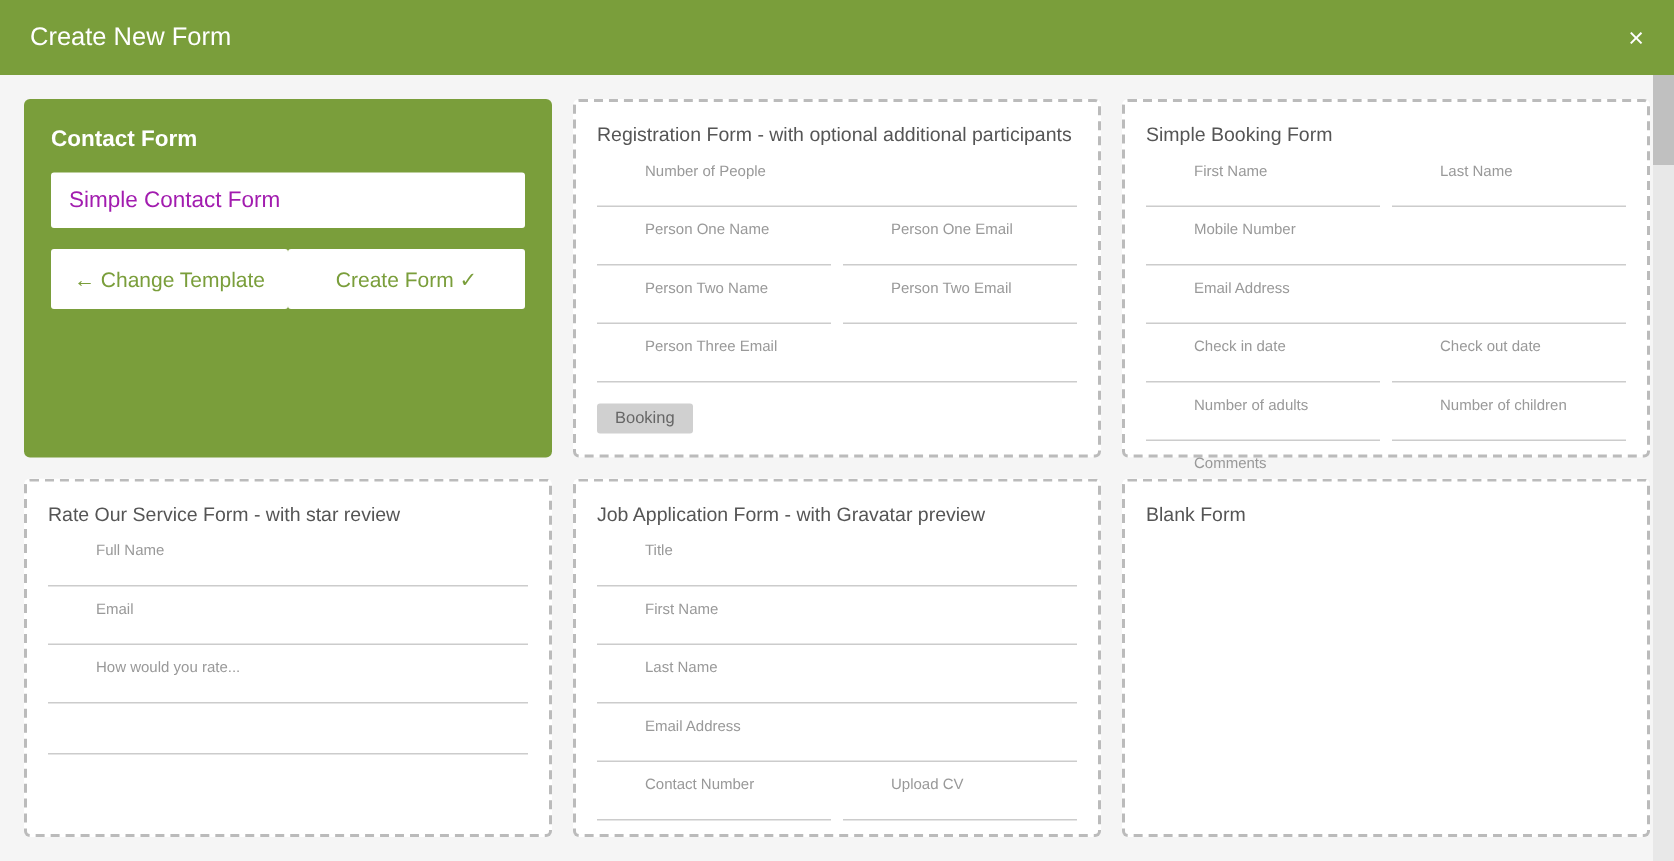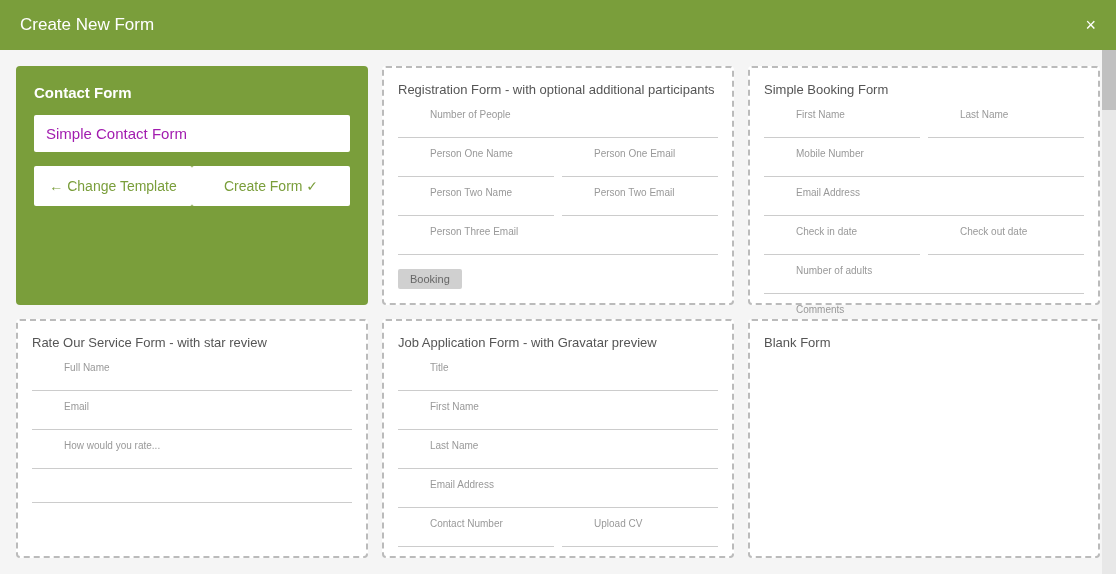--- a/index.html
+++ b/index.html
@@ -267,20 +267,24 @@
         <div class="mock-field-group">
           <div class="mock-field-label">Check out date</div>
           <div class="mock-field"></div>
         </div>
       </div>
       <div class="mock-row">
         <div class="mock-field-group">
           <div class="mock-field-label">Number of adults</div>
           <div class="mock-field"></div>
         </div>
+        <div class="mock-field-group">
+          <div class="mock-field-label">Number of children</div>
+          <div class="mock-field"></div>
+        </div>
       </div>
       <div class="mock-field-group">
         <div class="mock-field-label">Comments</div>
         <div class="mock-field"></div>
       </div>
     </div>
 
     <div class="template-card">
       <div class="card-title">Rate Our Service Form - with star review</div>
       <div class="mock-field-group">

